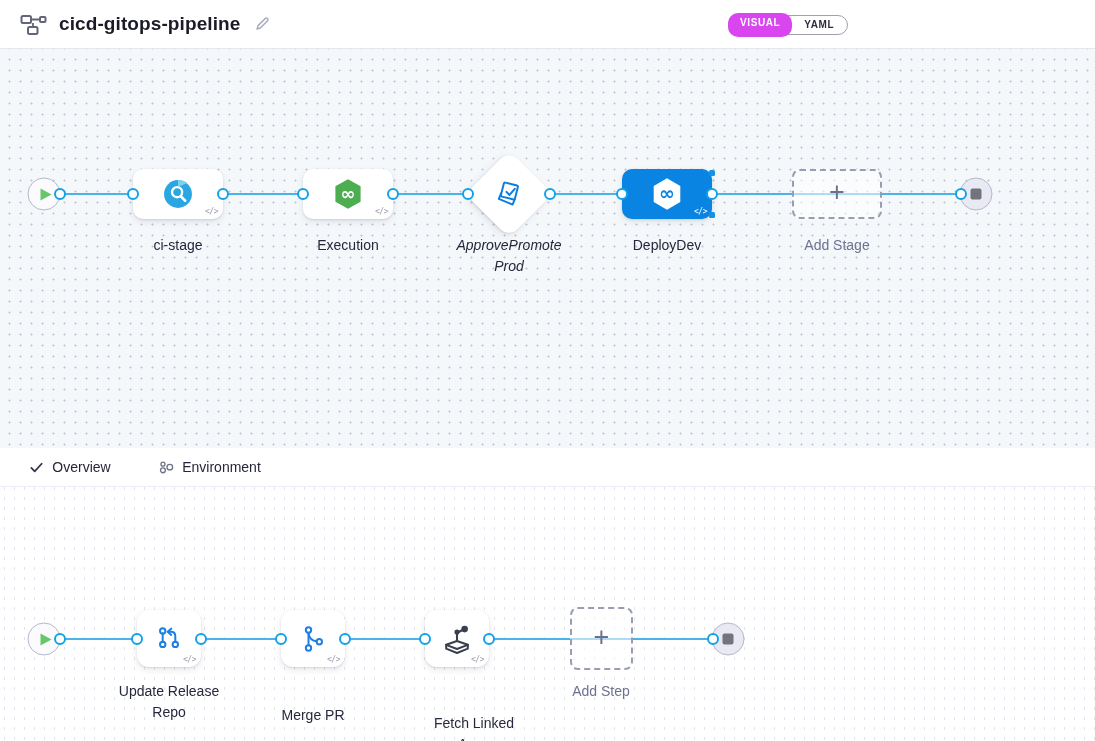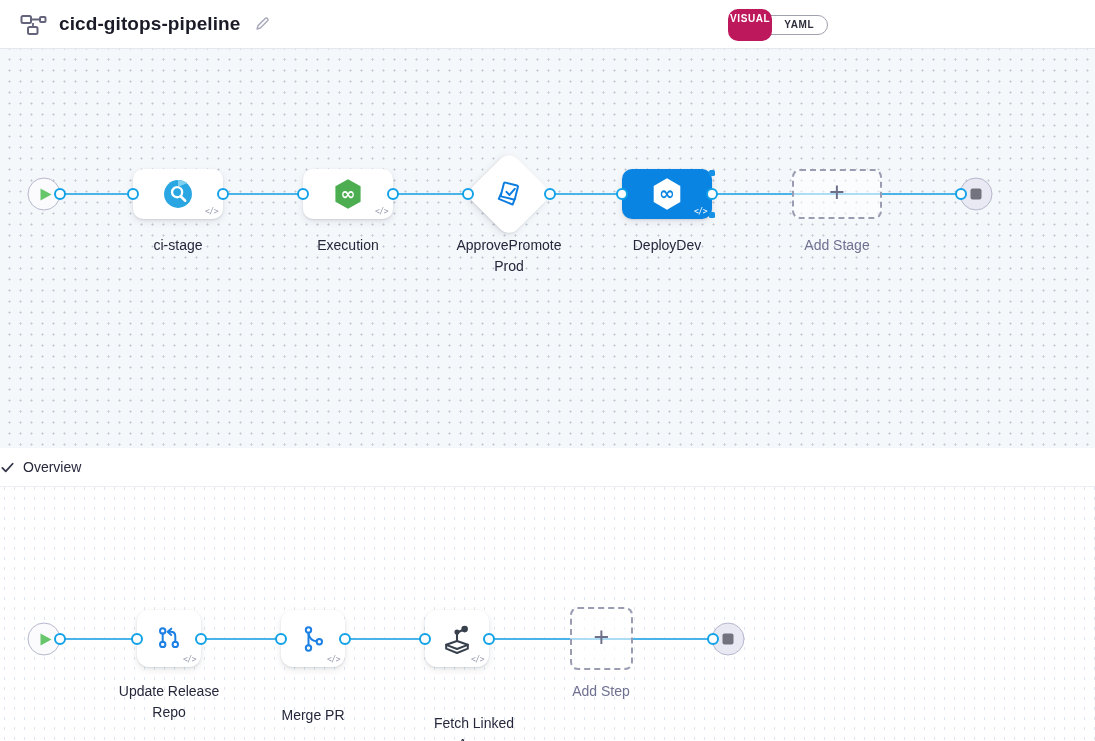--- a/index.html
+++ b/index.html
@@ -9,21 +9,21 @@
   
   .header { position:relative; height:49px; background:#fff; border-bottom:1px solid #e6e7ee;
             display:flex; align-items:center; padding:0 20px; z-index:10; }
   .pipeline-icon { width:27px; height:23px; margin-right:12px; flex:none; }
   .title { font-size:19px; font-weight:bold; color:#1b1b28; letter-spacing:0.1px; }
   .edit-pencil { width:18px; height:18px; margin-left:13px; cursor:pointer; }
   .mode-toggle { position:absolute; left:728px; top:15px; height:20px; border:1px solid #9fa1af;
                  border-radius:10px; background:#fff; display:flex; align-items:center; }
   .mode-seg { font-size:10px; font-weight:bold; letter-spacing:0.6px; line-height:18px;
               padding:0 13px; border-radius:10px; cursor:pointer; }
-  .mode-seg.active { background:#be185d; color:#fff; height:32px; line-height:20px; margin:-1px; padding:0 2px; }
+  .mode-seg.active { background:#d946ef; color:#fff; height:24px; line-height:20px; margin:-1px; padding:0 12px; }
   .mode-seg.inactive { color:#2c2d3a; }
 
   
   .canvas { position:relative; width:1095px; }
   .canvas-stages { height:399px; background-color:#f5f8fb;
     background-image: radial-gradient(circle, #c0c8d3 0.9px, transparent 1.15px);
     background-size: 11px 11px; background-position: 4px 5px; }
   .canvas-steps { height:254px; background-color:#ffffff;
     background-image:
       repeating-linear-gradient(90deg, #ffffff 0px, #ffffff 4px, rgba(255,255,255,0) 4px, rgba(255,255,255,0) 5.2px, #ffffff 5.2px, #ffffff 10px),
@@ -65,21 +65,21 @@
   .node-label { position:absolute; width:112px; transform:translateX(-50%); text-align:center;
                 font-size:14px; line-height:21px; color:#26273b; overflow-wrap:anywhere; z-index:2; }
   .node-label.muted { color:#6f7190; }
   .canvas-stages .node-label { top:186px; }
   .canvas-steps  .node-label { top:194px; }
 
   .sel-handle { position:absolute; width:6px; height:6px; background:#1592e6; border-radius:1.5px; z-index:7; }
 
   
   .tabbar { height:39px; background:#fff; border-bottom:1px solid #edeef3; display:flex; position:relative; z-index:9; }
-  .tab { width:140px; display:flex; align-items:center; gap:8px;
+  .tab { width:140px; display:flex; align-items:center; justify-content:center; gap:8px;
          font-size:14px; color:#26273b; cursor:pointer; position:relative; }
   .tab.active { font-weight:bold; }
   .tab .underline { display:none; }
   .tab.active .underline { display:block; position:absolute; left:10px; right:10px; bottom:0;
                            height:3px; background:#0278d5; }
   .tab-icon { width:15px; height:15px; flex:none; }
 </style>
 </head>
 <body>
 
@@ -144,21 +144,21 @@
   <div class="diamond-wrap">
     <div class="diamond"></div>
     <div class="diamond-icon">
       <svg width="34" height="34" viewBox="0 0 40 40" fill="none" stroke="#0b7ce0" stroke-width="2.3" stroke-linecap="round" stroke-linejoin="round">
         <rect x="12" y="8" width="17" height="17" rx="1.5" transform="rotate(14 20.5 16.5)"></rect>
         <path d="M17 17.5 l3.6 3.6 6.2-7.2"></path>
         <path d="M10.6 19.5 l-2.6 6.3 16.2 6.6 2.6-6.3"></path>
       </svg>
     </div>
   </div>
-  <div class="node-label" style="left:509px;">ApprovePromoteProd</div>
+  <div class="node-label" style="left:509px;font-style:italic;">ApprovePromoteProd</div>
 
   <div class="stage-node selected" style="left:622px;">
     <svg width="38" height="38" viewBox="0 0 40 40">
       <path d="M20 3.5 L34 11.5 V28.5 L20 36.5 L6 28.5 V11.5 Z" fill="#ffffff"></path>
       <text x="20" y="26.5" text-anchor="middle" font-size="20" font-weight="bold" fill="#0a84e2" font-family="DejaVu Sans, sans-serif">∞</text>
     </svg>
     <span class="code-badge on-blue">&lt;/&gt;</span>
   </div>
   <div class="sel-handle" style="left:709px; top:121px;"></div>
   <div class="sel-handle" style="left:709px; top:163px;"></div>
@@ -169,20 +169,29 @@
   </div>
   <div class="node-label muted" style="left:837px;">Add Stage</div>
 </div>
 
 <div class="tabbar">
   <div class="tab">
     <svg class="tab-icon" viewBox="0 0 16 16" fill="none" stroke="#33354a" stroke-width="1.9" stroke-linecap="round" stroke-linejoin="round">
         <path d="M2.5 8.5 l3.6 3.6 L13.5 4"></path>
       </svg>
     <span>Overview</span>
+
+  </div>
+  <div class="tab">
+    <svg class="tab-icon" viewBox="0 0 16 16" fill="none" stroke="#6f7189" stroke-width="1.4">
+      <circle cx="4.2" cy="4.4" r="2.1"></circle>
+        <circle cx="4.2" cy="11" r="2.6"></circle>
+        <circle cx="11.5" cy="7.6" r="3"></circle>
+    </svg>
+    <span>Environment</span>
 
   </div>
 </div>
 
 <div class="canvas canvas-steps">
   <div class="pipe-line" style="left:44px; top:151px; width:669px;"></div>
 
   <div class="terminal" style="left:44px; top:152px;">
     <div class="play-tri"></div>
   </div>

